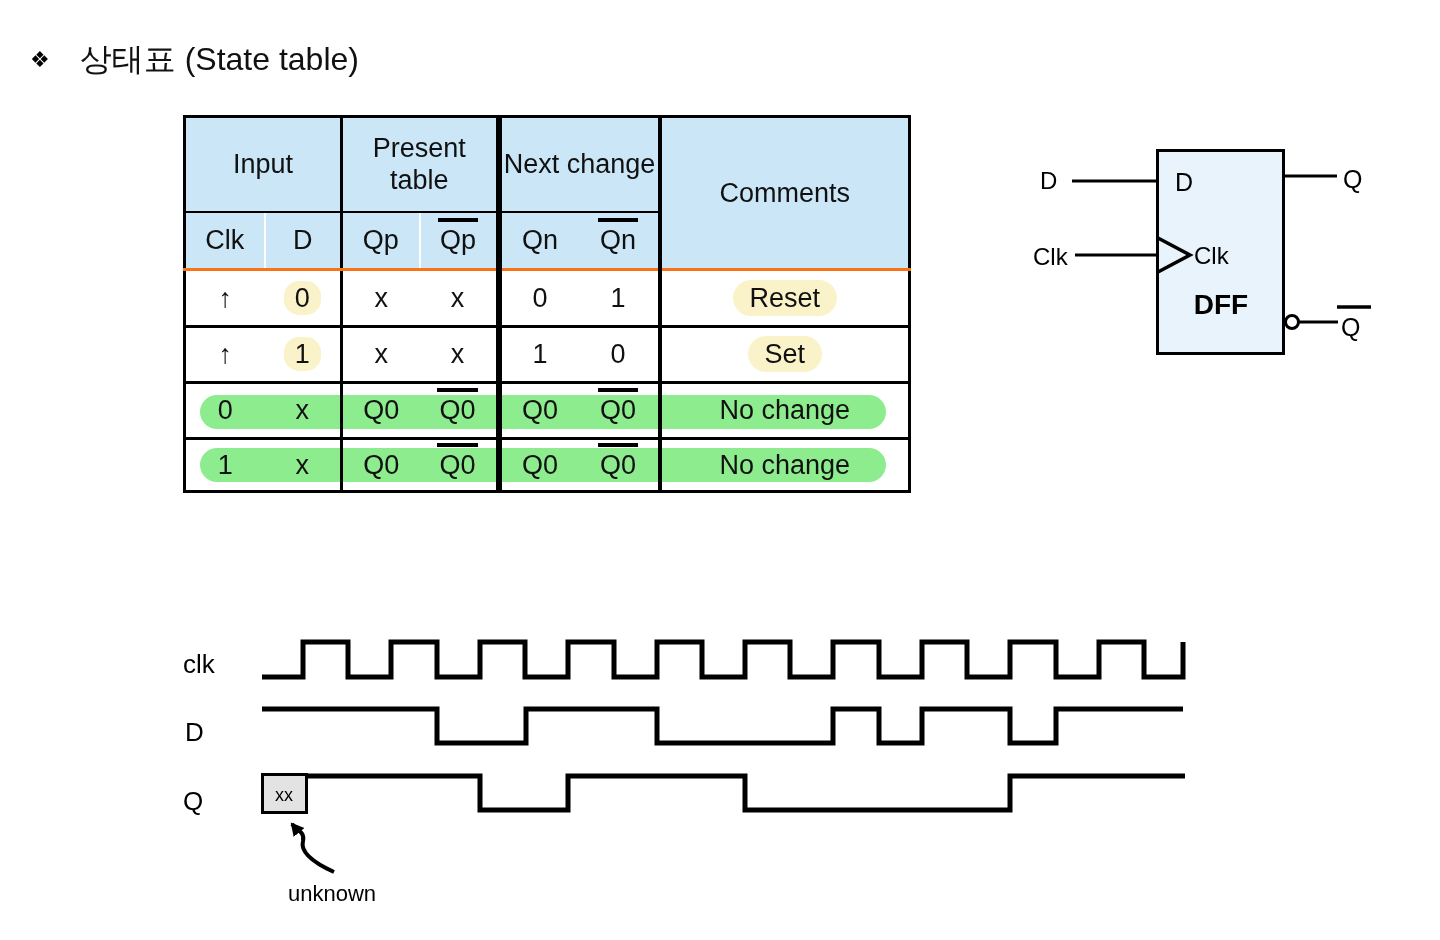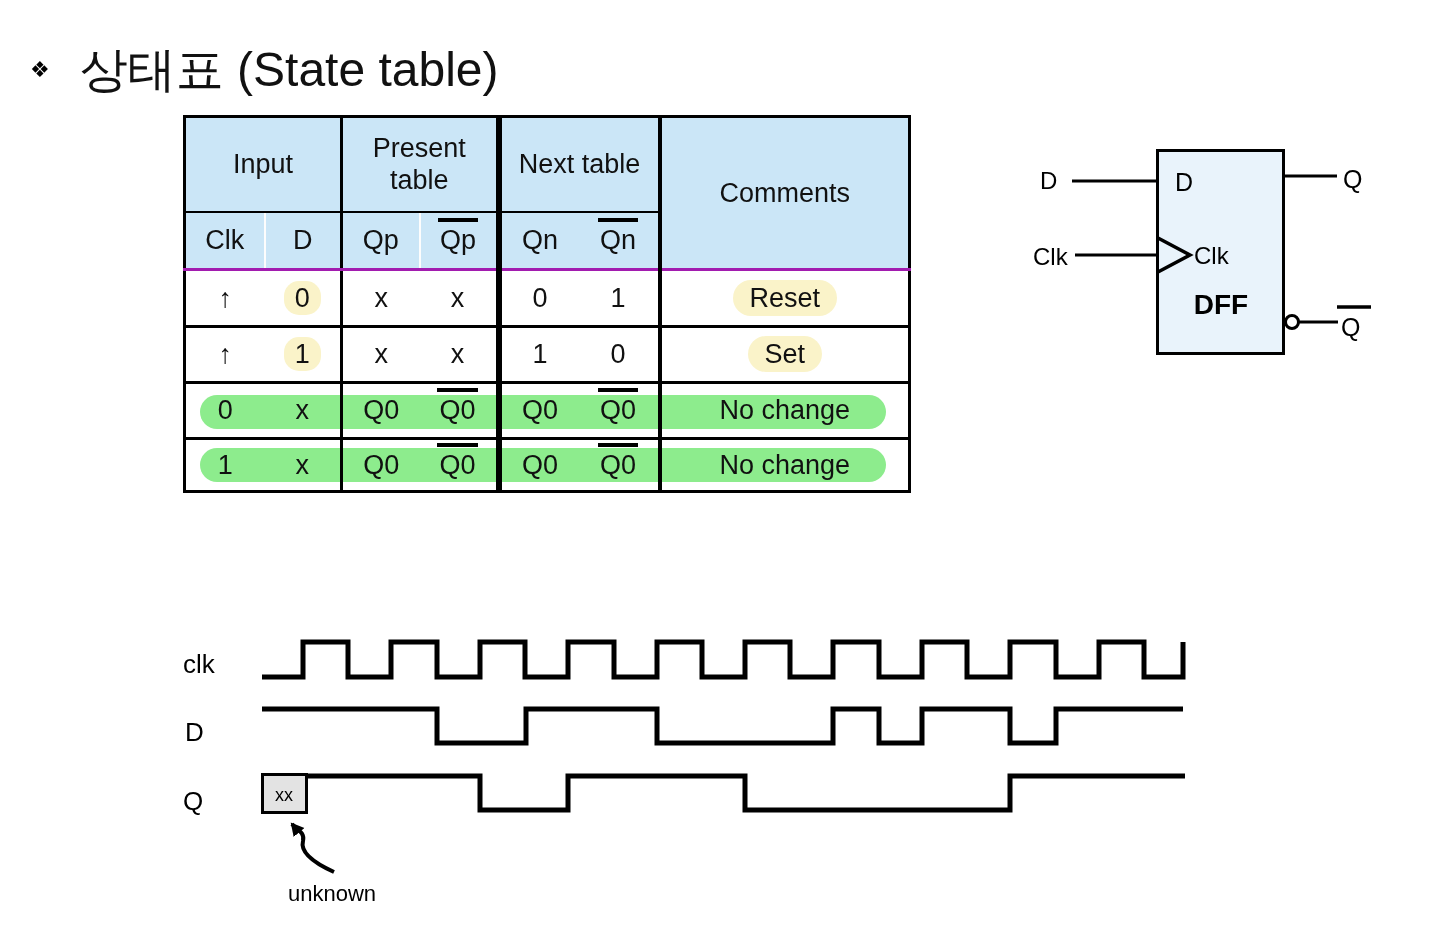--- a/index.html
+++ b/index.html
@@ -2,41 +2,41 @@
 <html style="--header_blue: #cbe6f7; --dff_fill: #e9f3fb; --green: #8dec8d; --yellow: #faf3c9; --gray: #e3e3e3;"><head>
 <meta charset="utf-8">
 <style>
   html,body{margin:0;padding:0;width:1440px;height:940px;background:#fff;overflow:hidden;
     font-family:"Liberation Sans","DejaVu Sans",sans-serif;color:#111;}
   .slide{position:relative;width:1440px;height:940px;background:#fff;}
 
   
   .title-row{position:absolute;left:30px;top:38px;display:flex;align-items:center;gap:30px;}
   .bullet{font-size:22px;line-height:1;color:#000;}
-  .title-text{font-size:48px;font-weight:400;margin:0;letter-spacing:0;}
+  .title-text{font-size:32px;font-weight:400;margin:0;letter-spacing:0;}
 
   
   .table-wrap{position:absolute;left:183px;top:115px;width:725px;height:313px;}
   .row-band{position:absolute;left:17px;width:686px;height:34px;border-radius:17px;
     background:var(--green,#8dec8d);z-index:0;}
   #band-row3{top:280px;} #band-row4{top:333px;}
 
   table.state-table{position:relative;z-index:1;border-collapse:collapse;table-layout:fixed;
     width:725px;height:375px;border:3px solid #000;background:transparent;}
   .state-table th,.state-table td{padding:0;text-align:center;font-size:27px;font-weight:400;
     vertical-align:middle;}
   .state-table thead th{background:var(--header_blue,#cbe6f7);}
   .state-table tbody td{background:transparent;}
   tr.hrow1{height:95px;} tr.hrow2{height:58px;}
   tr.brow1{height:57px;} tr.brow2{height:56px;} tr.brow3{height:56px;} tr.brow4{height:53px;}
 
   .vr3{border-right:3px solid #000;} .vr4{border-right:4px solid #000;}
   .vr6{border-right:6px solid #000;} .vrw{border-right:2px solid #fdfdfd;}
   .hb2{border-bottom:2px solid #000;}
-  tr.hrow2 th,.th-comments{border-bottom:3px solid #a21caf;}
+  tr.hrow2 th,.th-comments{border-bottom:3px solid #f97316;}
   .state-table tbody td{border-bottom:3px solid #000;}
   .th-comments{vertical-align:top;padding-top:24px;}
   .two-line{line-height:1.2;}
 
   .arrow-up{font-size:29px;}
   .ov{position:relative;display:inline-block;line-height:1.1;}
   .ov::before{content:"";position:absolute;left:-2px;right:-2px;top:-8px;height:4px;background:#000;}
   .hl-yellow{background:var(--yellow,#faf3c9);border-radius:15px;padding:2px 11px;}
   .hl-yellow-wide{background:var(--yellow,#faf3c9);border-radius:18px;padding:3px 17px;}
 
@@ -71,21 +71,21 @@
           <col style="width:78px">
         <col style="width:79px">
           <col style="width:80px">
           <col style="width:81px">
         <col style="width:250px">
       </colgroup>
       <thead>
         <tr class="hrow1">
           <th colspan="2" class="vr3 hb2">Input</th>
           <th colspan="2" class="vr6 hb2 two-line">Present table</th>
-          <th colspan="2" class="vr4 hb2 two-line">Next table</th>
+          <th colspan="2" class="vr4 hb2 two-line">Next change</th>
           <th rowspan="2" class="th-comments">Comments</th>
         </tr>
         <tr class="hrow2">
           <th class="vrw">Clk</th>
           <th class="vr3">D</th>
           <th class="vrw">Qp</th>
           <th class="vr6"><span class="ov">Qp</span></th>
           <th>Qn</th>
           <th class="vr4"><span class="ov">Qn</span></th>
         </tr>

